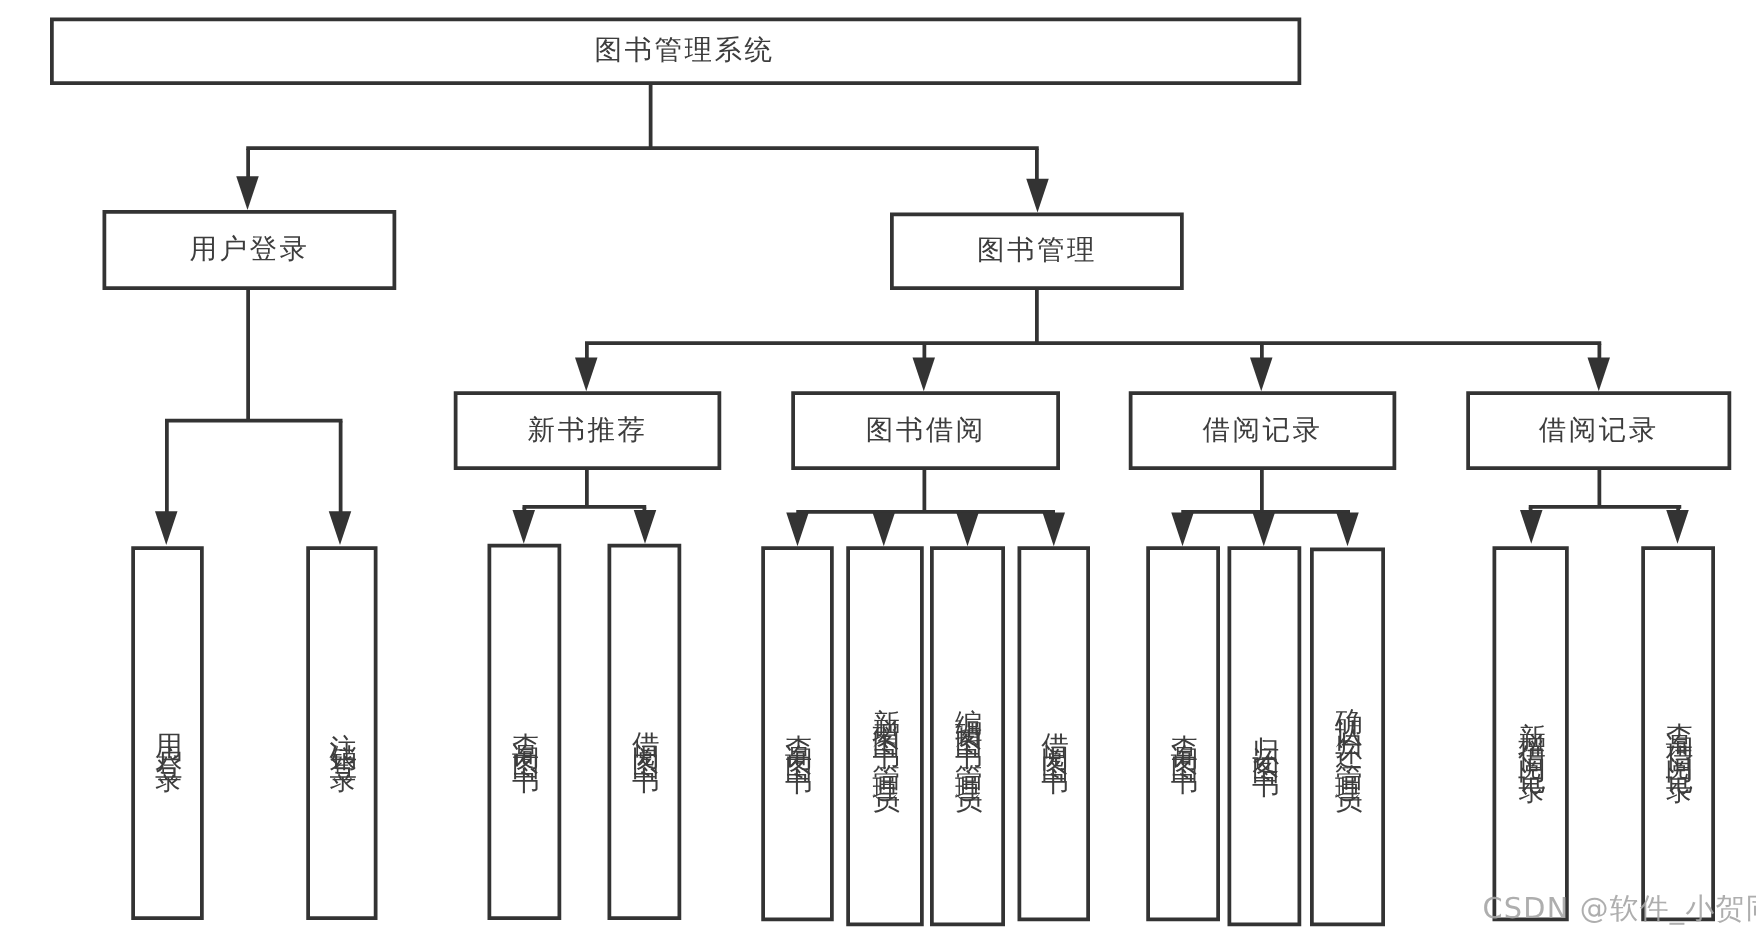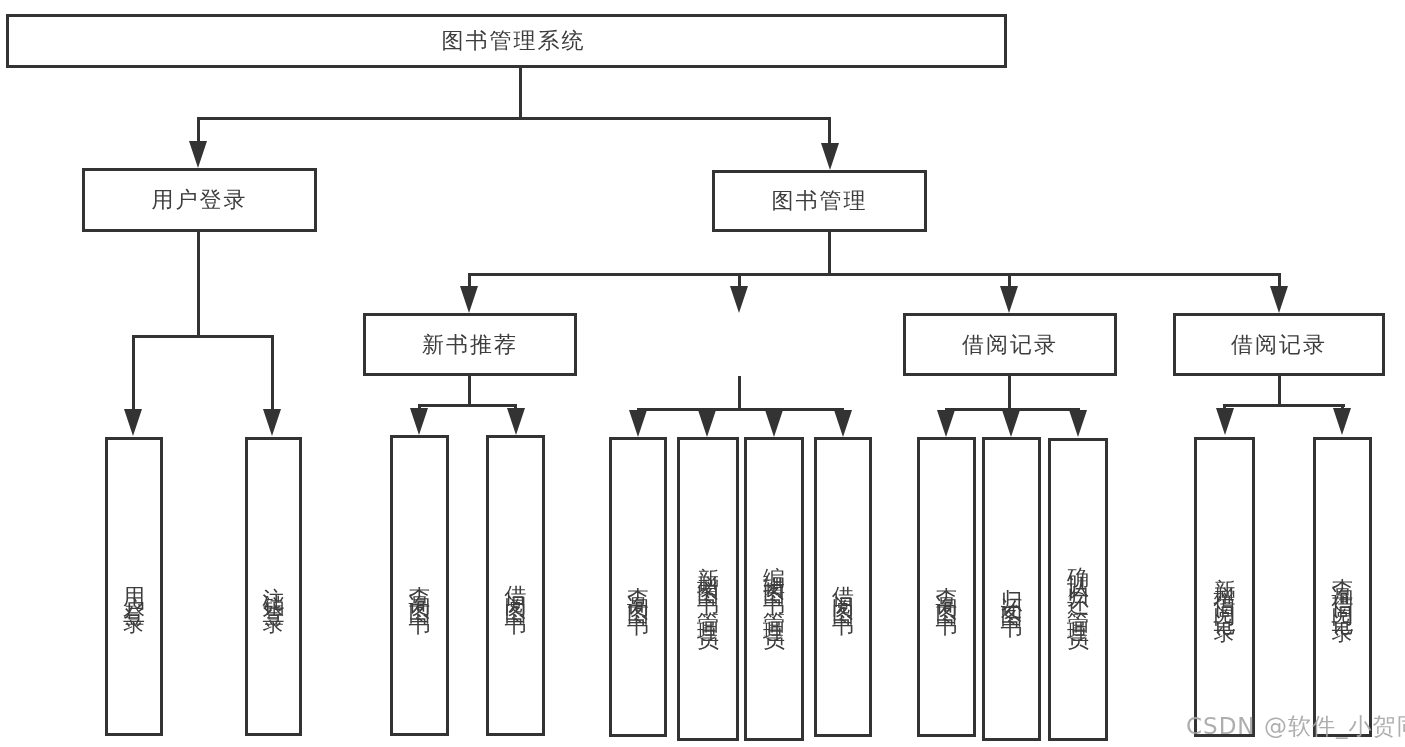--- a/index.html
+++ b/index.html
@@ -30,33 +30,36 @@
     position:absolute; left:1186px; top:711px;
     font-size:23px; color:#a6a6a6; letter-spacing:1px;
     z-index:5; white-space:nowrap; opacity:0.9;
   }
 </style>
 </head>
 <body>
 
 <div id="canvas">
 
-  <div class="box" style="left:6px;top:14px;width:1001px;height:54px;padding-left:14px;">
+  <div class="box" style="left:40px;top:14px;width:1001px;height:54px;padding-left:14px;">
     <span>图书管理系统</span>
   </div>
 
   <div class="box" style="left:82px;top:168px;width:235px;height:64px;">
     <span>用户登录</span>
   </div>
-  <div class="box" style="left:712px;top:170px;width:215px;height:62px;">
+  <div class="box" style="left:712px;top:170px;width:235px;height:62px;">
     <span>图书管理</span>
   </div>
 
   <div class="box" style="left:363px;top:313px;width:214px;height:63px;">
     <span>新书推荐</span>
+  </div>
+  <div class="box" style="left:633px;top:313px;width:215px;height:63px;">
+    <span>图书借阅</span>
   </div>
   <div class="box" style="left:903px;top:313px;width:214px;height:63px;">
     <span>借阅记录</span>
   </div>
   <div class="box" style="left:1173px;top:313px;width:212px;height:63px;">
     <span>借阅记录</span>
   </div>
 
   <div class="box v" style="left:105px;top:437px;width:58px;height:299px;">
     <span>用户登录</span>

